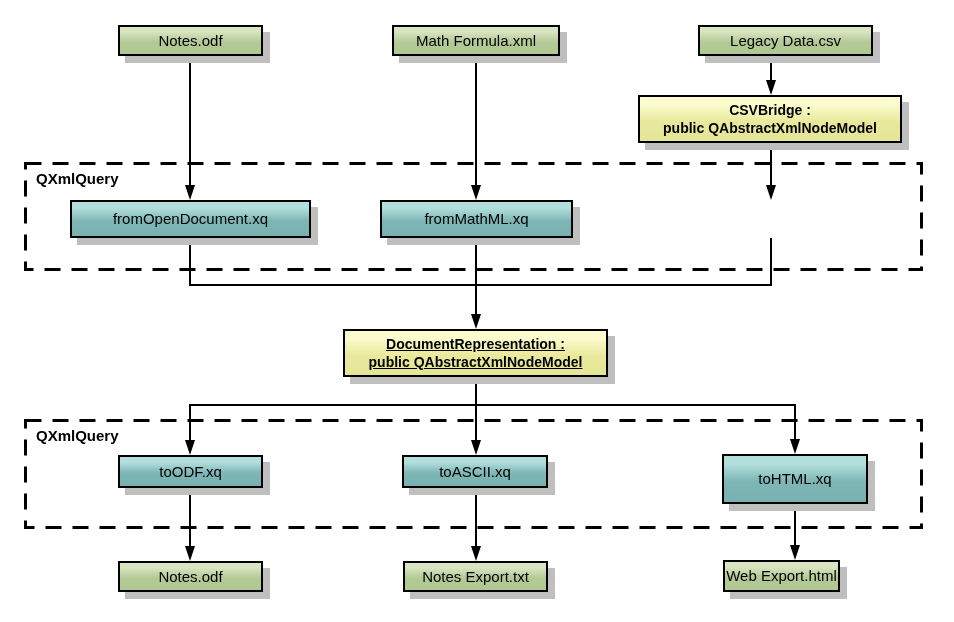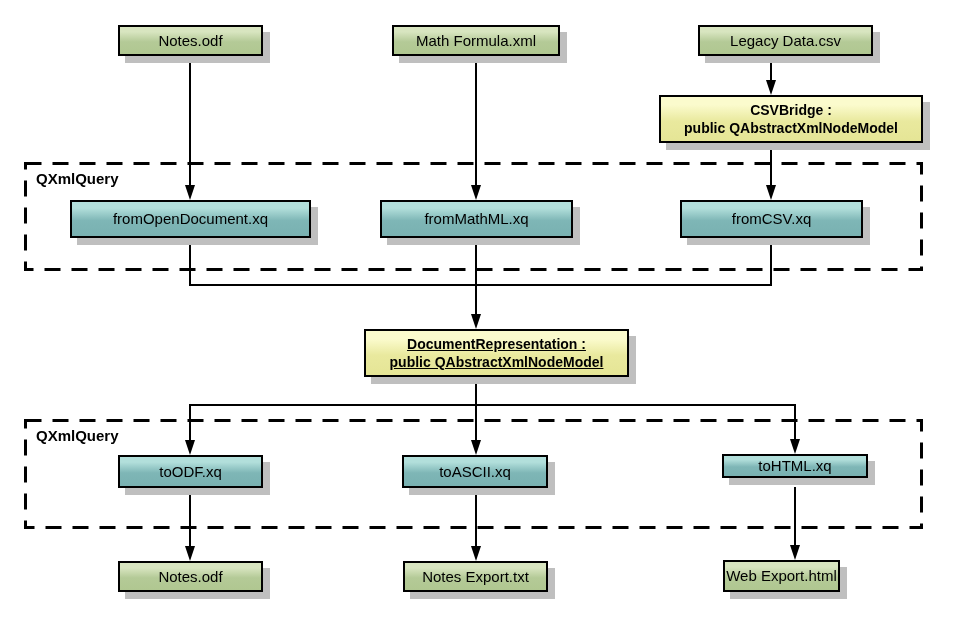--- a/index.html
+++ b/index.html
@@ -35,21 +35,20 @@
     background: linear-gradient(to bottom, #d8e5c0 0%, #d8e5c0 18%, #b4ca97 55%, #b0c791 100%);
   }
   .node.query {
     background: linear-gradient(to bottom, #b2dfdb 0%, #b2dfdb 18%, #7eb6b6 55%, #79b1b1 100%);
   }
   .node.class {
     background: linear-gradient(to bottom, #fbfbcd 0%, #fbfbcd 18%, #e9e99e 55%, #e5e596 100%);
     font-weight: bold;
     font-size: 14px;
     line-height: 1.3;
-    margin-left: 21px;
   }
   .group-label {
     position: absolute;
     font-weight: bold;
     font-size: 15px;
   }
 </style>
 </head>
 <body>
 
@@ -111,36 +110,33 @@
     <span>CSVBridge :</span>
     <span>public QAbstractXmlNodeModel</span>
   </div>
 
   <div class="node query" style="left:70px; top:200px; width:241px; height:38px;">
     <span>fromOpenDocument.xq</span>
   </div>
   <div class="node query" style="left:380px; top:200px; width:193px; height:38px;">
     <span>fromMathML.xq</span>
   </div>
-  <div class="node query" style="left:680px; top:200px; width:183px; height:38px;">
-    <span>fromCSV.xq</span>
-  </div>
 
   <div class="node class" style="left:343px; top:329px; width:265px; height:48px;text-decoration:underline;">
     <span>DocumentRepresentation :</span>
     <span>public QAbstractXmlNodeModel</span>
   </div>
 
   <div class="node query" style="left:118px; top:455px; width:145px; height:33px;">
     <span>toODF.xq</span>
   </div>
   <div class="node query" style="left:402px; top:455px; width:146px; height:33px;">
     <span>toASCII.xq</span>
   </div>
-  <div class="node query" style="left:722px; top:454px; width:146px; height:24px;">
+  <div class="node query" style="left:722px; top:454px; width:146px; height:50px;">
     <span>toHTML.xq</span>
   </div>
 
   <div class="node file" style="left:118px; top:561px; width:145px; height:31px;">
     <span>Notes.odf</span>
   </div>
   <div class="node file" style="left:403px; top:561px; width:145px; height:31px;">
     <span>Notes Export.txt</span>
   </div>
   <div class="node file" style="left:723px; top:560px; width:117px; height:32px;">

